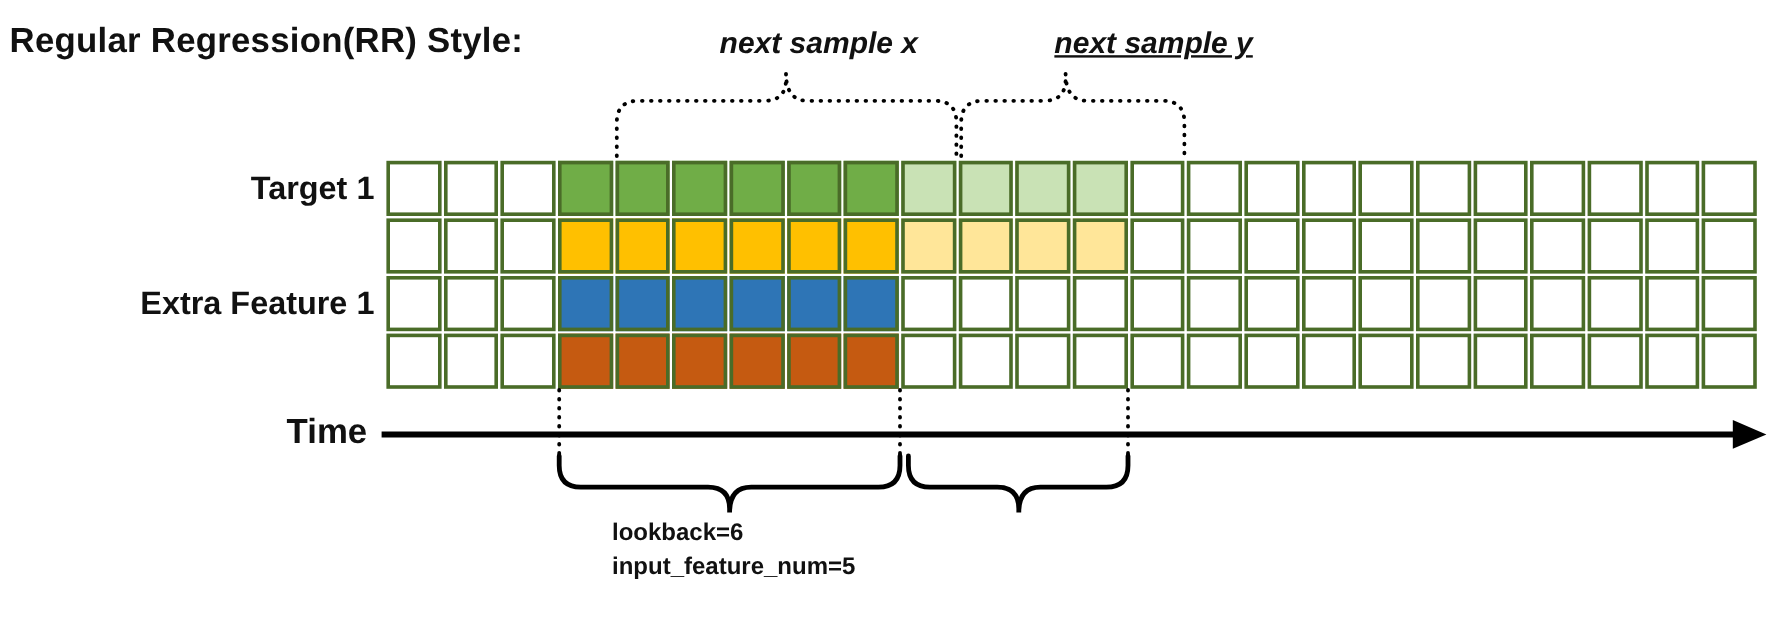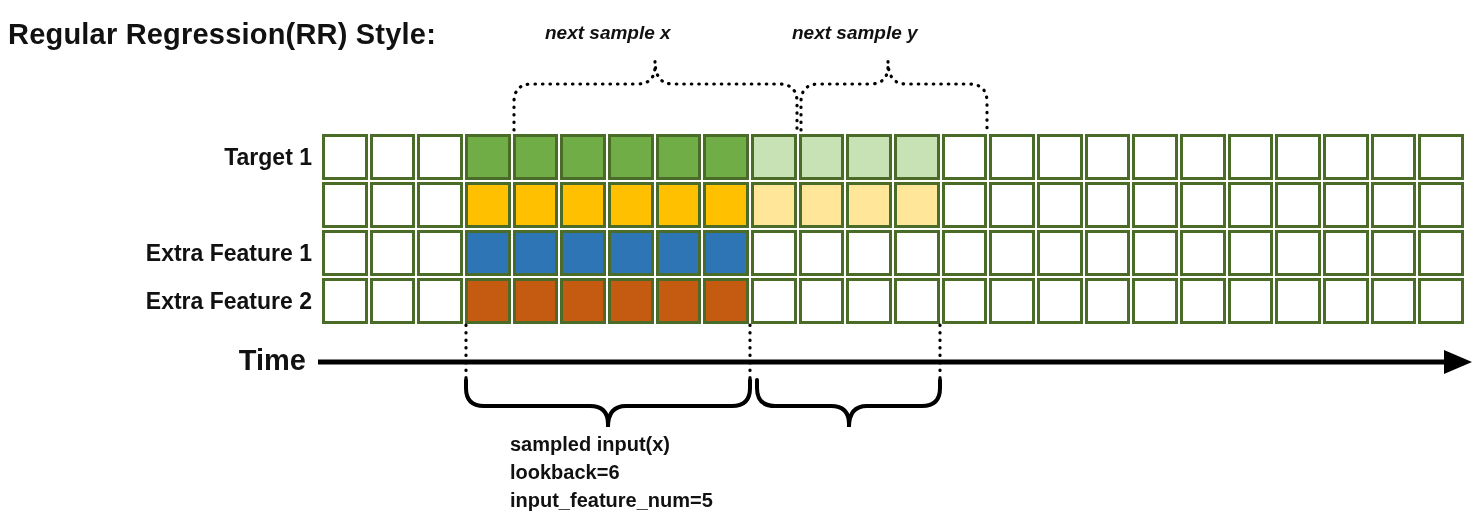--- a/index.html
+++ b/index.html
@@ -36,21 +36,21 @@
     box-sizing: border-box;
     background: #ffffff;
   }
   .row-label {
     position: absolute;
     left: 0;
     width: 312px;
     height: 46px;
     line-height: 46px;
     text-align: right;
-    font-size: 23px;
+    font-size: 27px;
     font-weight: bold;
     white-space: nowrap;
   }
   .row-label-0 { top: 118px; }
   .row-label-1 { top: 166px; }
   .row-label-2 { top: 214px; }
   .row-label-3 { top: 262px; }
   .time-label {
     position: absolute;
     left: 0;
@@ -65,49 +65,48 @@
     left: 0;
     top: 0;
     width: 1476px;
     height: 516px;
     pointer-events: none;
   }
   .note {
     position: absolute;
     top: 6px;
     width: 220px;
-    text-align: left;
-    font-size: 19px;
+    text-align: right;
+    font-size: 25px;
     font-weight: bold;
     font-style: italic;
     white-space: nowrap;
   }
   .note-x { left: 545px; }
-  .note-y { left: 792px; }
+  .note-y { left: 824px; text-decoration: underline; }
   .ann {
     position: absolute;
     top: 414px;
     font-size: 20px;
     font-weight: bold;
     line-height: 28px;
     white-space: nowrap;
   }
   .ann-input  { left: 510px; }
   .ann-output { left: 770px; }
 </style>
 </head>
 <body>
 
 <div class="canvas">
 
   <div class="title">Regular Regression(RR) Style:</div>
 
   <div class="row-label row-label-0">Target 1</div>
   <div class="row-label row-label-2">Extra Feature 1</div>
-  <div class="row-label row-label-3">Extra Feature 2</div>
 
   <div class="sample-grid" style="grid-template-columns: repeat(24, 1fr); grid-template-rows: repeat(4, 1fr);">
       <div class="cell"></div>
       <div class="cell"></div>
       <div class="cell"></div>
       <div class="cell" style="background: rgb(112, 173, 71);"></div>
       <div class="cell" style="background: rgb(112, 173, 71);"></div>
       <div class="cell" style="background: rgb(112, 173, 71);"></div>
       <div class="cell" style="background: rgb(112, 173, 71);"></div>
       <div class="cell" style="background: rgb(112, 173, 71);"></div>
@@ -200,21 +199,20 @@
       <div class="cell"></div>
       <div class="cell"></div>
     </div>
 
   <div class="time-label">Time</div>
 
   <div class="note note-x">next sample x</div>
   <div class="note note-y">next sample y</div>
 
   <div class="ann ann-input">
-    <div>sampled input(x)</div>
     <div>lookback=6</div>
     <div>input_feature_num=5</div>
   </div>
 
 
   <svg class="overlay" viewBox="0 0 1476 516">
 
     <line x1="318" y1="346" x2="1446" y2="346" stroke="#000" stroke-width="5"></line>
     <polygon points="1444,334 1444,358 1472,346" fill="#000"></polygon>
 

